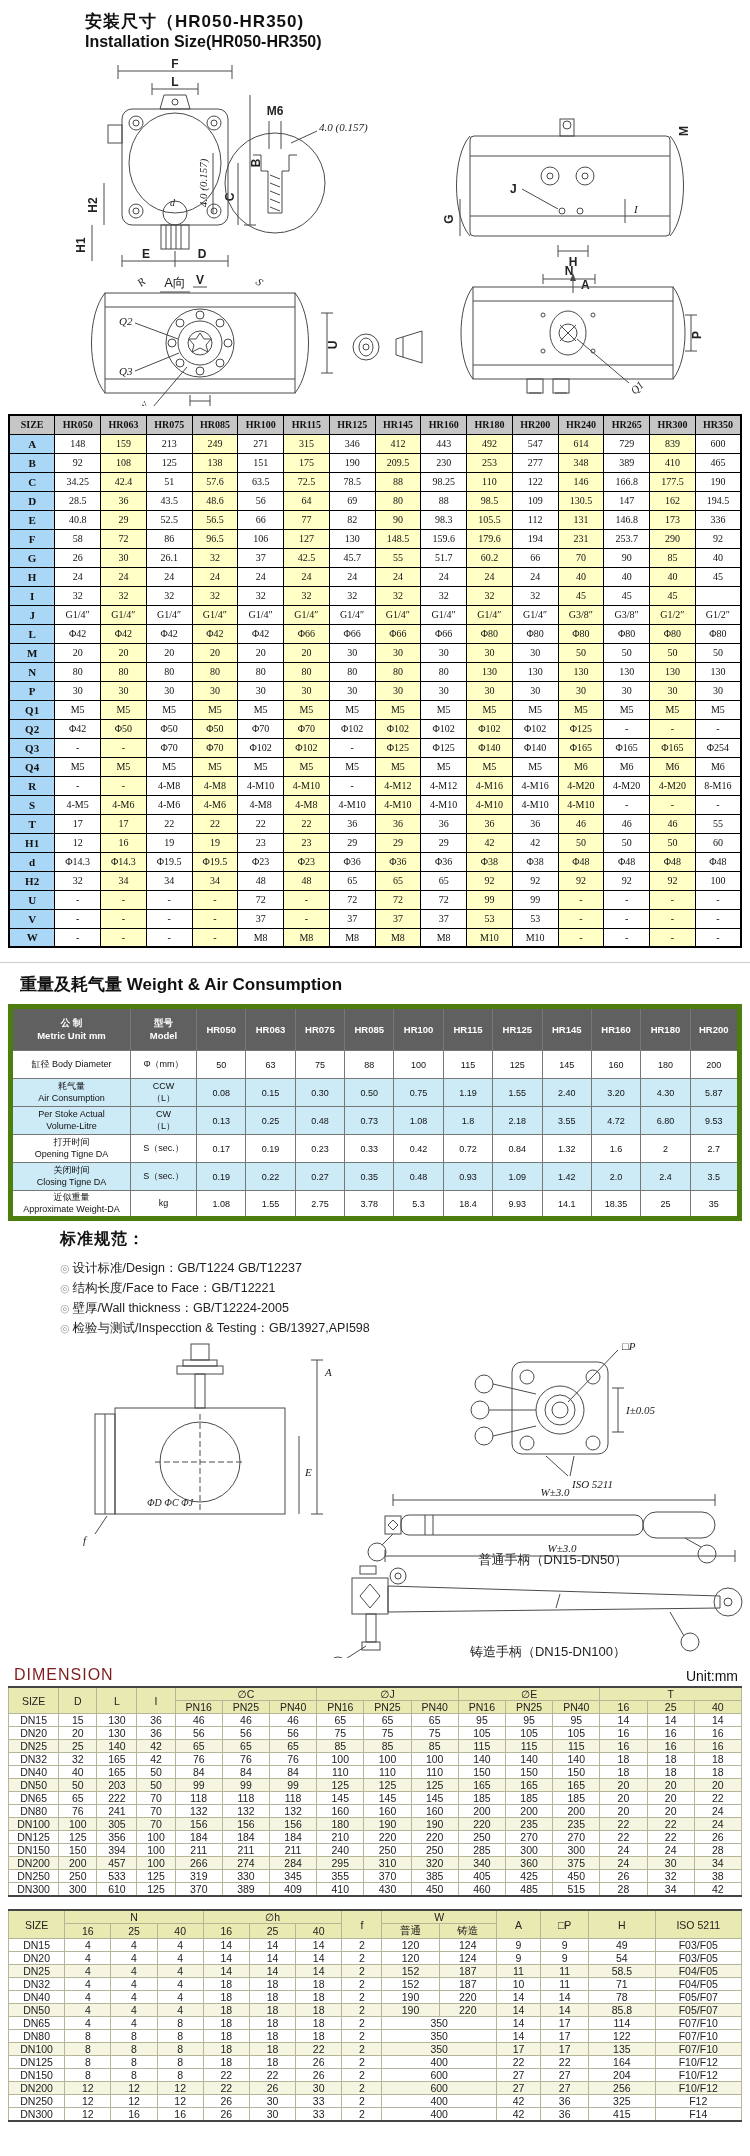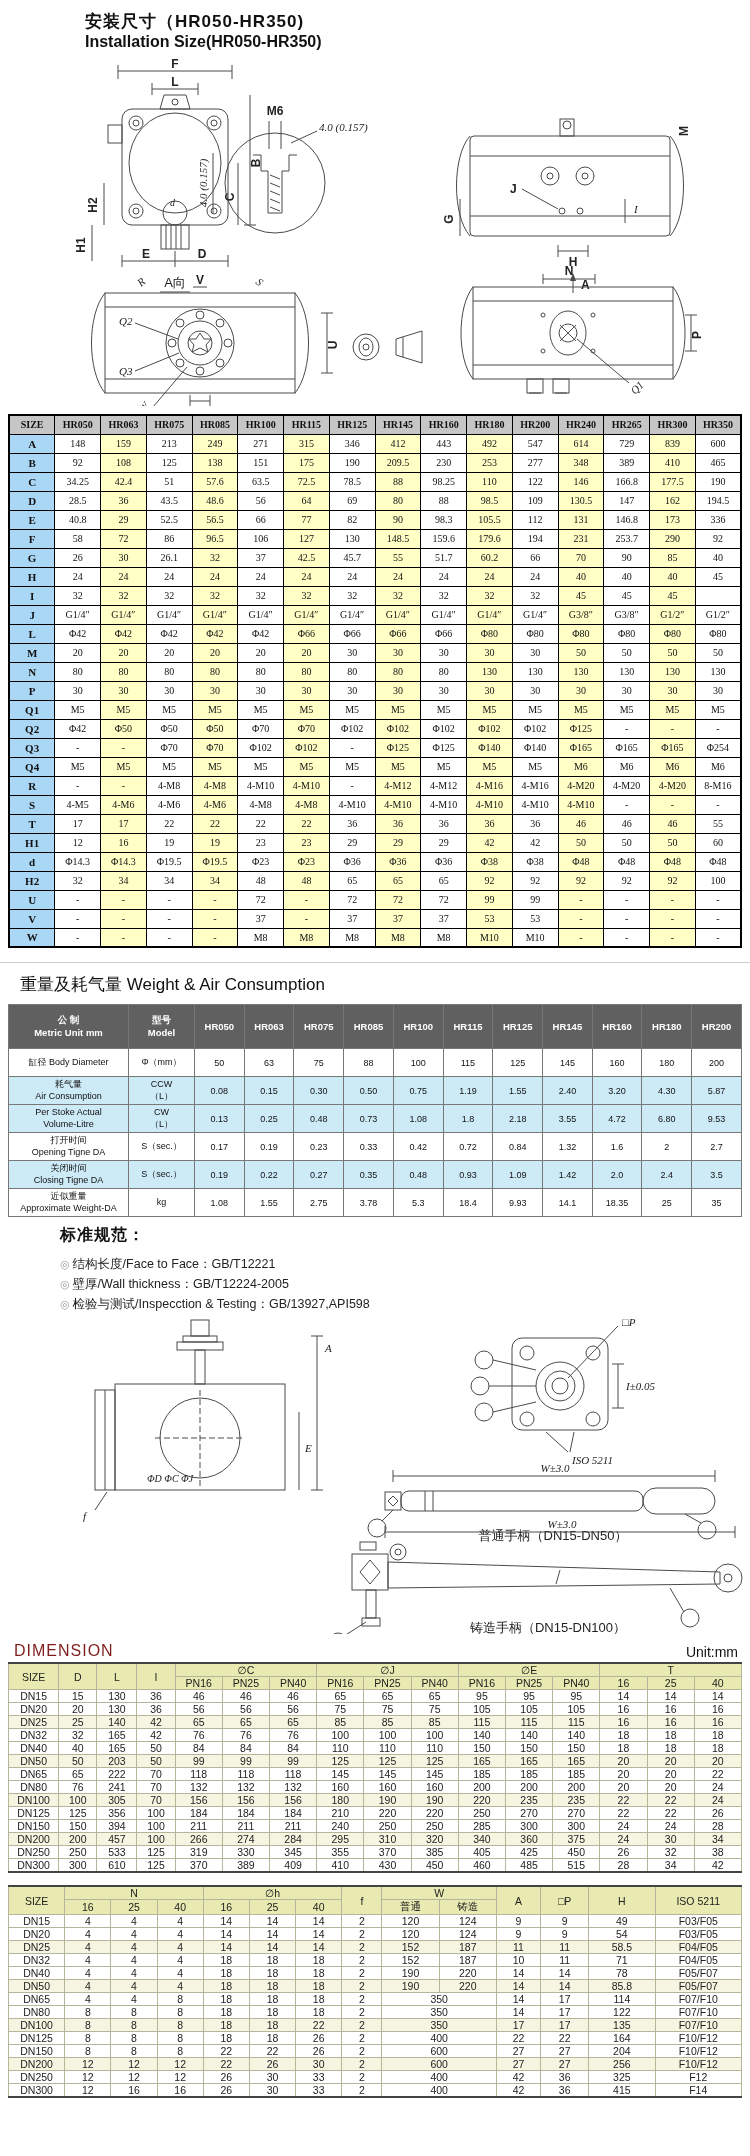--- a/index.html
+++ b/index.html
@@ -21,22 +21,22 @@
   table.install{border-collapse:collapse;margin:4px 8px 0;width:734px;table-layout:fixed;
     font-family:"Liberation Serif",serif;border:2px solid #000}
   .install th,.install td{border:1px solid #000;text-align:center;font-size:10px;height:19px;
     padding:0;white-space:nowrap;overflow:hidden}
   .install thead th{background:#c6c6c6;font-weight:bold}
   .install tbody th{background:#a9d7f5;font-size:11px;font-weight:bold}
   .install td{background:#fff}
   .install td.alt{background:#ffffc6}
 
   .sec-divider{border-top:1px solid #ccc;margin:14px 0 0}
-  .wtitle{font-size:17px;font-weight:normal;margin:10px 0 8px 20px}
-  table.weight{border-collapse:collapse;margin:0 8px;width:734px;table-layout:fixed;border:1px solid #4d7c0f}
+  .wtitle{font-size:17px;font-weight:bold;margin:10px 0 8px 20px}
+  table.weight{border-collapse:collapse;margin:0 8px;width:734px;table-layout:fixed;border:5px solid #4d7c0f}
   .weight th,.weight td{border:1px solid #777;font-size:9px;text-align:center;padding:1px 0}
   .weight thead th{background:#606060;color:#fff;height:44px;font-weight:bold;font-size:9.5px}
   .weight tbody th{font-weight:normal}
   .weight tbody tr{height:28px}
   .weight tr.blue th,.weight tr.blue td{background:#cdeaf7}
   .weight div{line-height:1.3}
 
   .std{margin:8px 0 0 60px}
   .std h3{font-size:16px;font-weight:bold;margin-bottom:8px;letter-spacing:1px}
   .std ul{list-style:none}
@@ -914,20 +914,21 @@
           <td>25</td>
           <td>35</td>
         </tr>
       </tbody>
   </table>
 
   
   <div class="std">
     <h3>标准规范：</h3>
     <ul>
+        <li><span class="bullet">◎</span><span>设计标准/Design：GB/T1224  GB/T12237</span></li>
         <li><span class="bullet">◎</span><span>结构长度/Face to Face：GB/T12221</span></li>
         <li><span class="bullet">◎</span><span>壁厚/Wall thickness：GB/T12224-2005</span></li>
         <li><span class="bullet">◎</span><span>检验与测试/Inspecction &amp; Testing：GB/13927,API598</span></li>
       </ul>
   </div>
 
   
   <svg width="750" height="320" viewBox="0 0 750 320">
     <g class="st">
 

